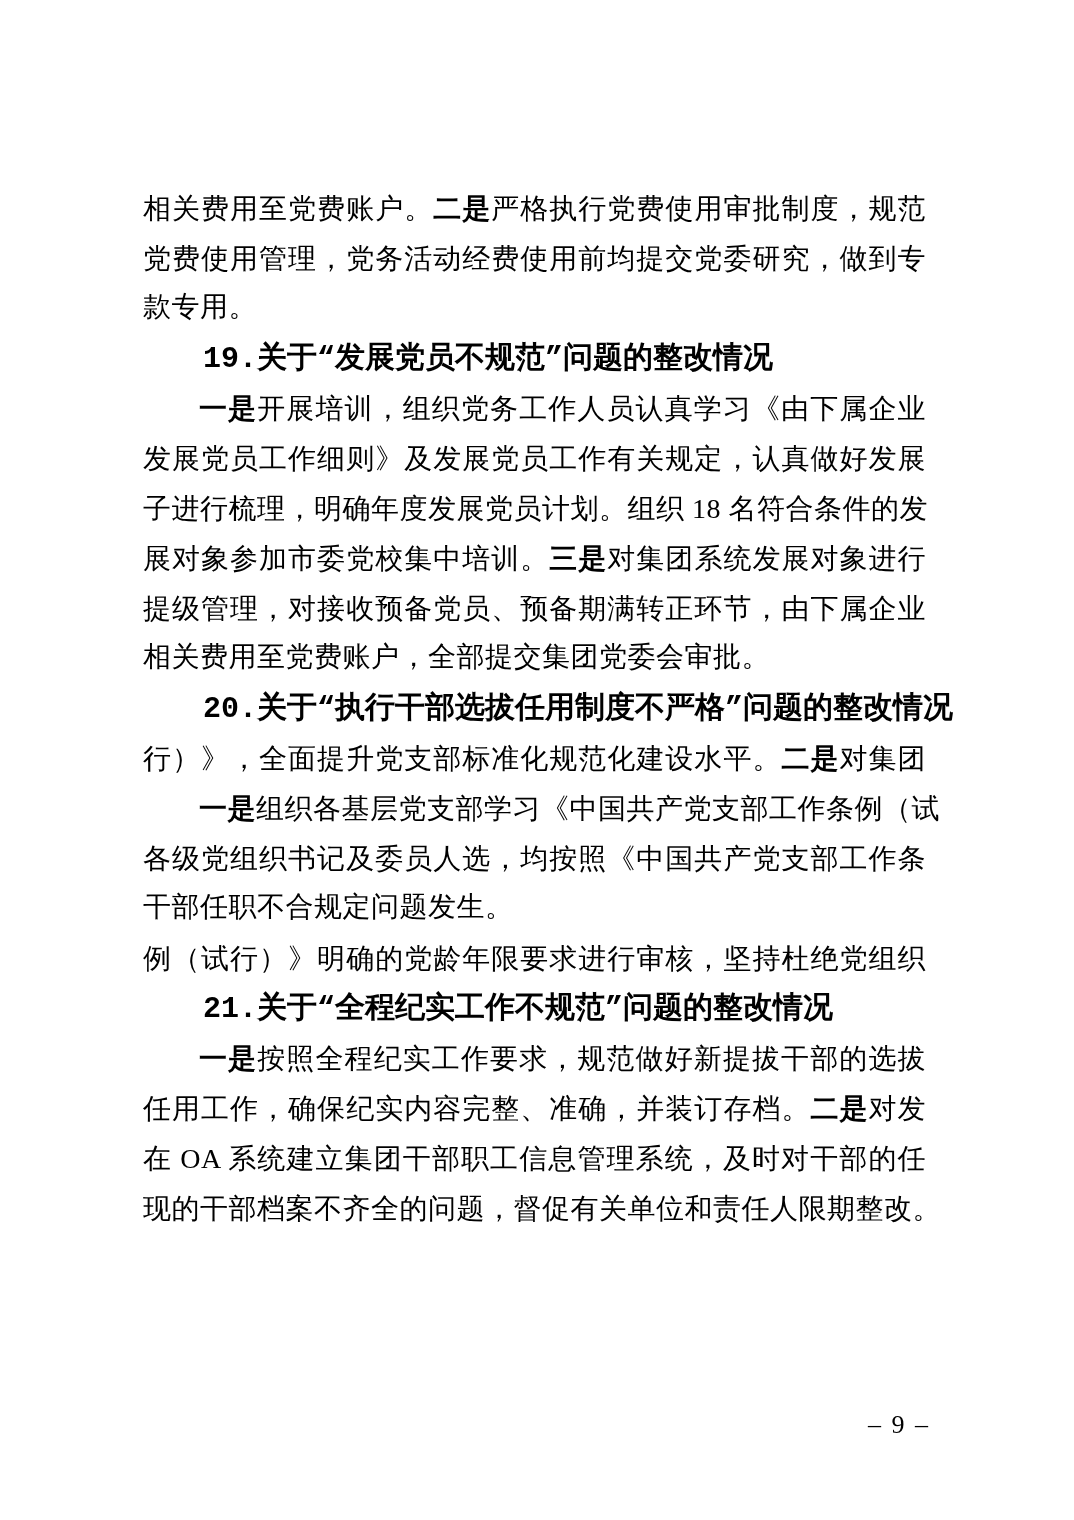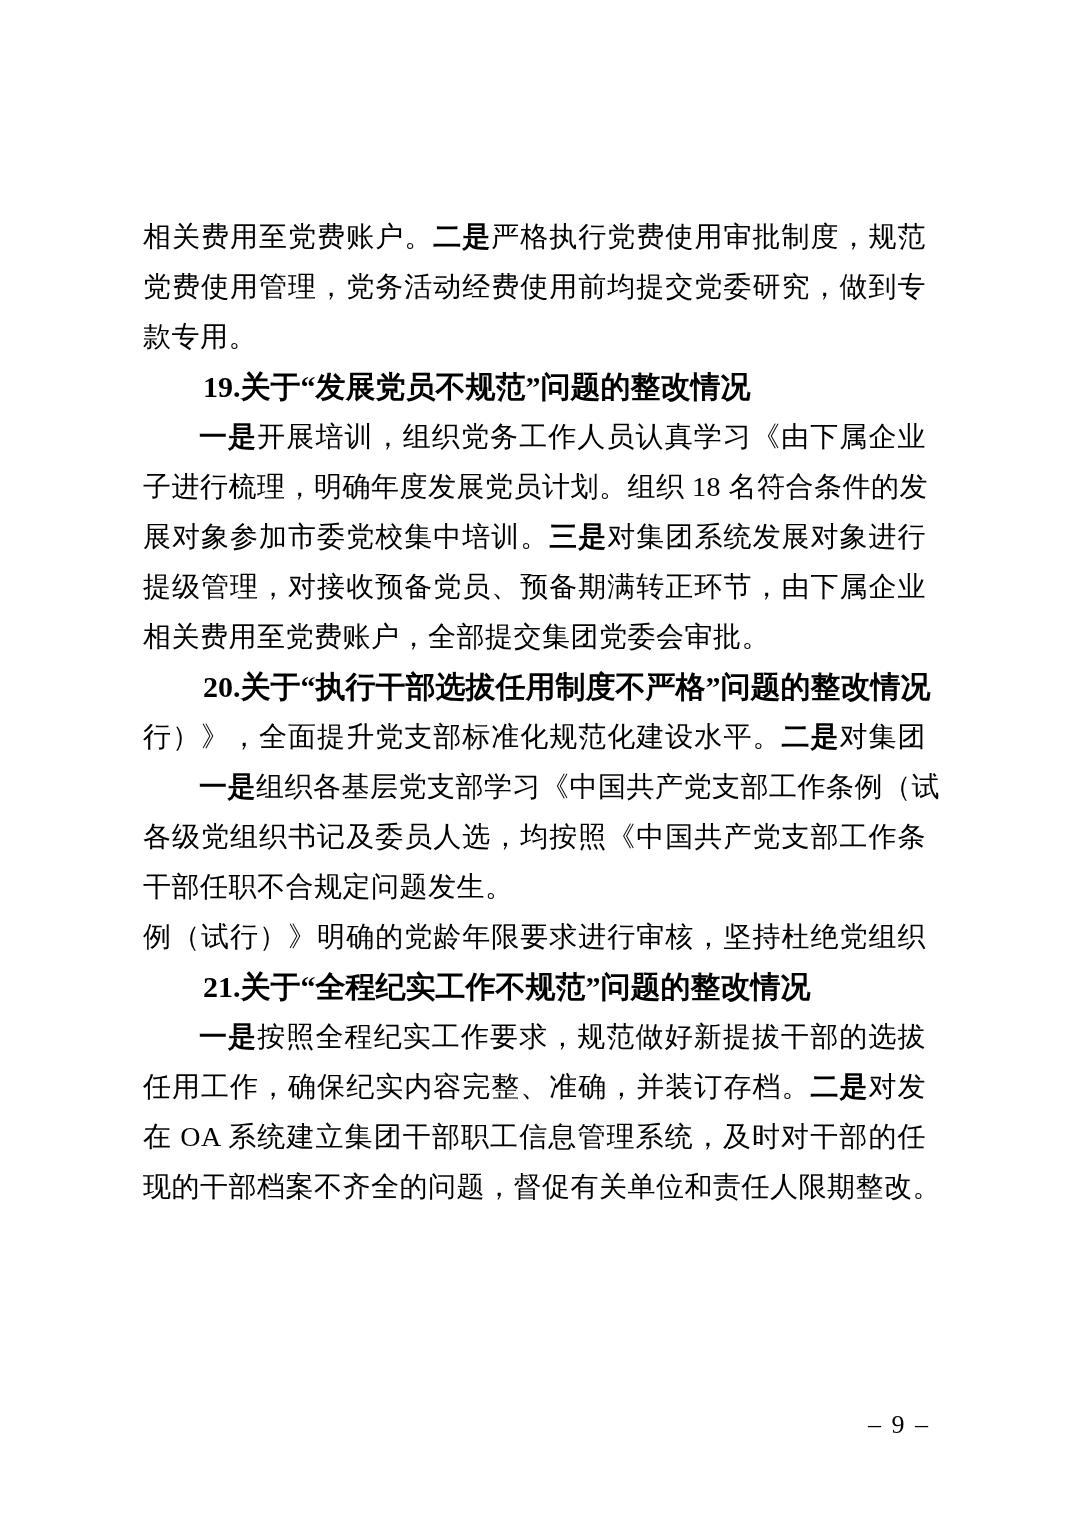--- a/index.html
+++ b/index.html
@@ -11,37 +11,38 @@
     height: 1520px;
     position: relative;
     background: #ffffff;
     color: #000000;
     font-family: "Liberation Serif", "DejaVu Serif", serif;
     overflow: hidden;
   }
   .doc-body {
     position: absolute;
     left: 143px;
-    top: 212px;
+    top: 184px;
     width: 783px;
   }
   .line {
     font-size: 28px;
     line-height: 50px;
     height: 50px;
     text-align: justify;
     letter-spacing: 0.5px;
     white-space: nowrap;
   }
   .line.jst {
     text-align-last: justify;
     -moz-text-align-last: justify;
   }
   .line.end {
     text-align-last: left;
+    font-family: Liberation Mono, monospace;
   }
   .line.indent {
     text-indent: 2em;
   }
   .line .b {
     font-weight: bold;
   }
   .line.heading {
     font-weight: bold;
     font-size: 30px;
@@ -59,20 +60,21 @@
 </style>
 </head>
 <body>
 
 <div class="doc-body">
     <div class="line jst"><span>相关费用至党费账户。</span><span class="b">二是</span><span>严格执行党费使用审批制度，规范</span></div>
     <div class="line jst"><span>党费使用管理，党务活动经费使用前均提交党委研究，做到专</span></div>
     <div class="line end"><span>款专用。</span></div>
     <div class="line heading indent end"><span class="b">19.关于“发展党员不规范”问题的整改情况</span></div>
     <div class="line indent jst"><span class="b">一是</span><span>开展培训，组织党务工作人员认真学习《由下属企业</span></div>
+    <div class="line jst"><span>发展党员工作细则》及发展党员工作有关规定，认真做好发展</span></div>
     <div class="line jst"><span>子进行梳理，明确年度发展党员计划。组织 18 名符合条件的发</span></div>
     <div class="line jst"><span>展对象参加市委党校集中培训。</span><span class="b">三是</span><span>对集团系统发展对象进行</span></div>
     <div class="line jst"><span>提级管理，对接收预备党员、预备期满转正环节，由下属企业</span></div>
     <div class="line end"><span>相关费用至党费账户，全部提交集团党委会审批。</span></div>
     <div class="line heading indent end"><span class="b">20.关于“执行干部选拔任用制度不严格”问题的整改情况</span></div>
     <div class="line jst"><span>行）》，全面提升党支部标准化规范化建设水平。</span><span class="b">二是</span><span>对集团</span></div>
     <div class="line indent jst"><span class="b">一是</span><span>组织各基层党支部学习《中国共产党支部工作条例（试</span></div>
     <div class="line jst"><span>各级党组织书记及委员人选，均按照《中国共产党支部工作条</span></div>
     <div class="line end"><span>干部任职不合规定问题发生。</span></div>
     <div class="line jst"><span>例（试行）》明确的党龄年限要求进行审核，坚持杜绝党组织</span></div>

